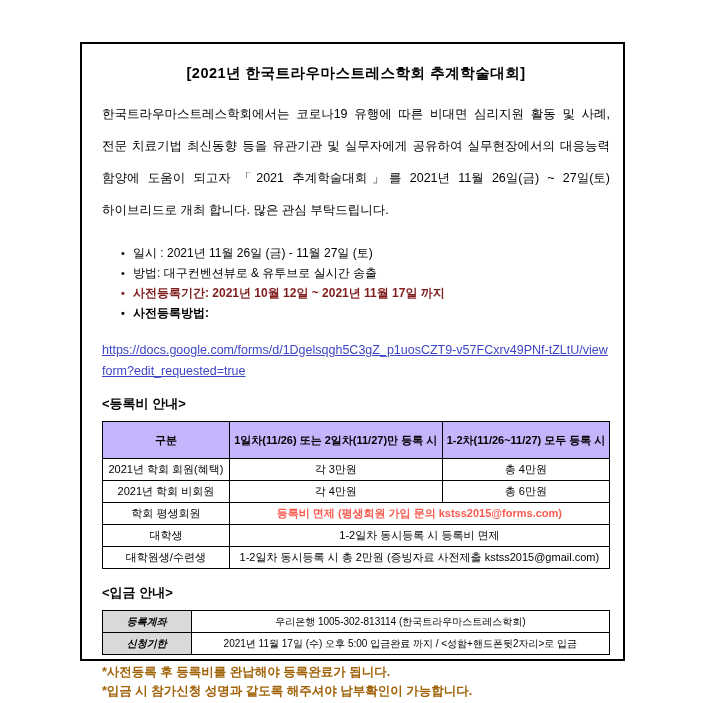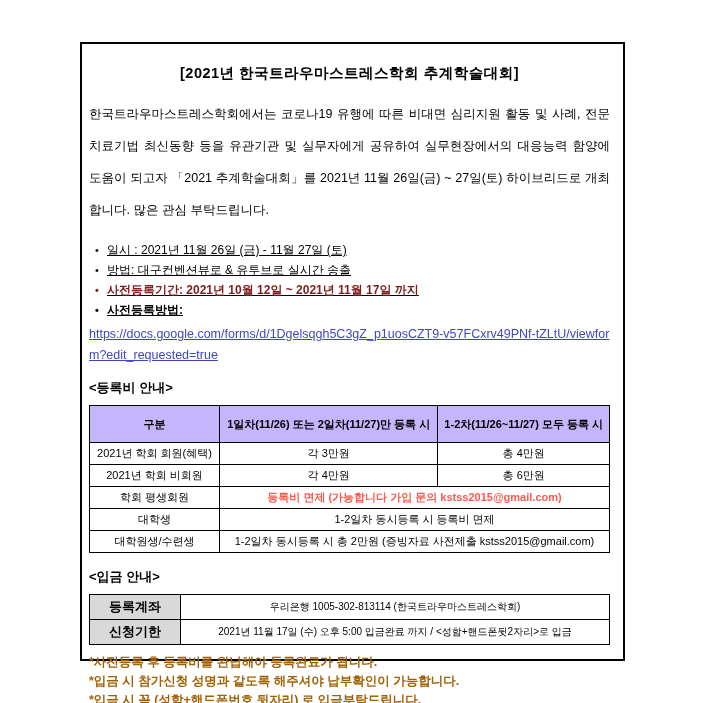--- a/index.html
+++ b/index.html
@@ -13,37 +13,37 @@
     color: #000000;
   }
   .page {
     position: absolute;
     left: 80px;
     top: 42px;
     width: 545px;
     height: 619px;
     border: 2px solid #000000;
     box-sizing: border-box;
-    padding: 10px 13px 0 7px;
+    padding: 10px 13px 0 20px;
   }
   .title {
     text-align: center;
     font-weight: bold;
     font-size: 14.5px;
     margin: 10px 0 15px 0;
     letter-spacing: 0.5px;
   }
   .intro {
     font-size: 12.5px;
     line-height: 32px;
     text-align: justify;
     margin: 0 0 14px 0;
     word-break: keep-all;
   }
-  .bullets { margin: 4px; text-decoration: underline; }
+  .bullets { margin: 17px; }
   .bullet {
     position: relative;
     font-size: 12px;
     line-height: 20px;
     padding-left: 14px;
   }
   .bullet::before {
     content: "\2022";
     position: absolute;
     left: 2px;
@@ -86,22 +86,23 @@
     background: #c4b5fd;
     height: 30px;
     font-weight: bold;
     margin-left: 26px;
   }
   .fee-table td { height: 15px; }
   td.red-text { color: #fa5a50; font-weight: bold; }
   .pay-table th {
     background: #d9d9d9;
     font-weight: bold;
-    font-size: 13px;
+    font-size: 10px;
     height: 15px;
+    font-style: italic;
   }
   .pay-table td { font-size: 10px; height: 15px; }
   .footnotes {
     margin-top: 8px;
     color: #a16207;
     font-weight: bold;
     font-size: 12.5px;
     line-height: 19px;
   }
 </style>
@@ -144,21 +145,21 @@
         <td>각 3만원</td>
         <td>총 4만원</td>
       </tr>
       <tr>
         <td>2021년 학회 비회원</td>
         <td>각 4만원</td>
         <td>총 6만원</td>
       </tr>
       <tr>
         <td>학회 평생회원</td>
-        <td class="red-text" colspan="2">등록비 면제 (가능합니다 가입 문의 kstss2015@gmail.com)</td>
+        <td class="red-text" colspan="2">등록비 면제 (평생회원 가입 문의 kstss2015@forms.com)</td>
       </tr>
       <tr>
         <td>대학생</td>
         <td colspan="2">1-2일차 동시등록 시 등록비 면제</td>
       </tr>
       <tr>
         <td>대학원생/수련생</td>
         <td colspan="2">1-2일차 동시등록 시 총 2만원 (증빙자료 사전제출 kstss2015@gmail.com)</td>
       </tr>
     </tbody>

